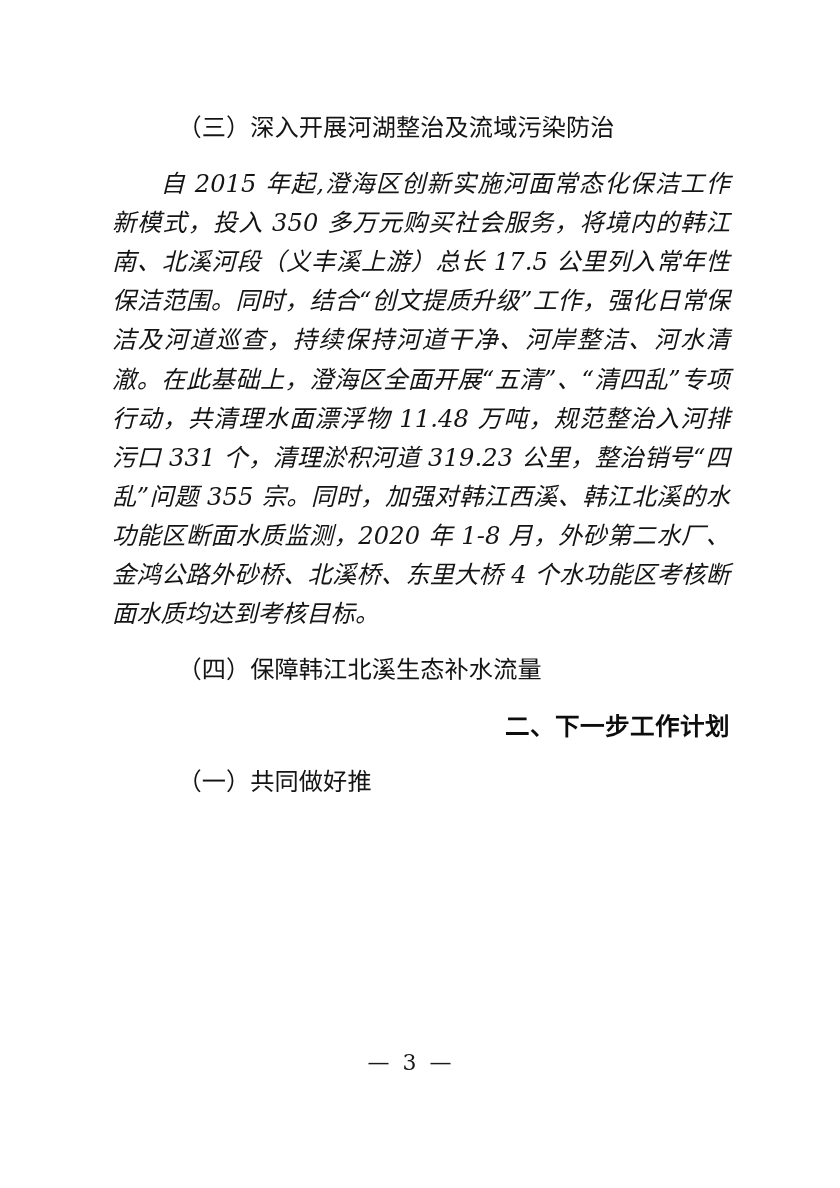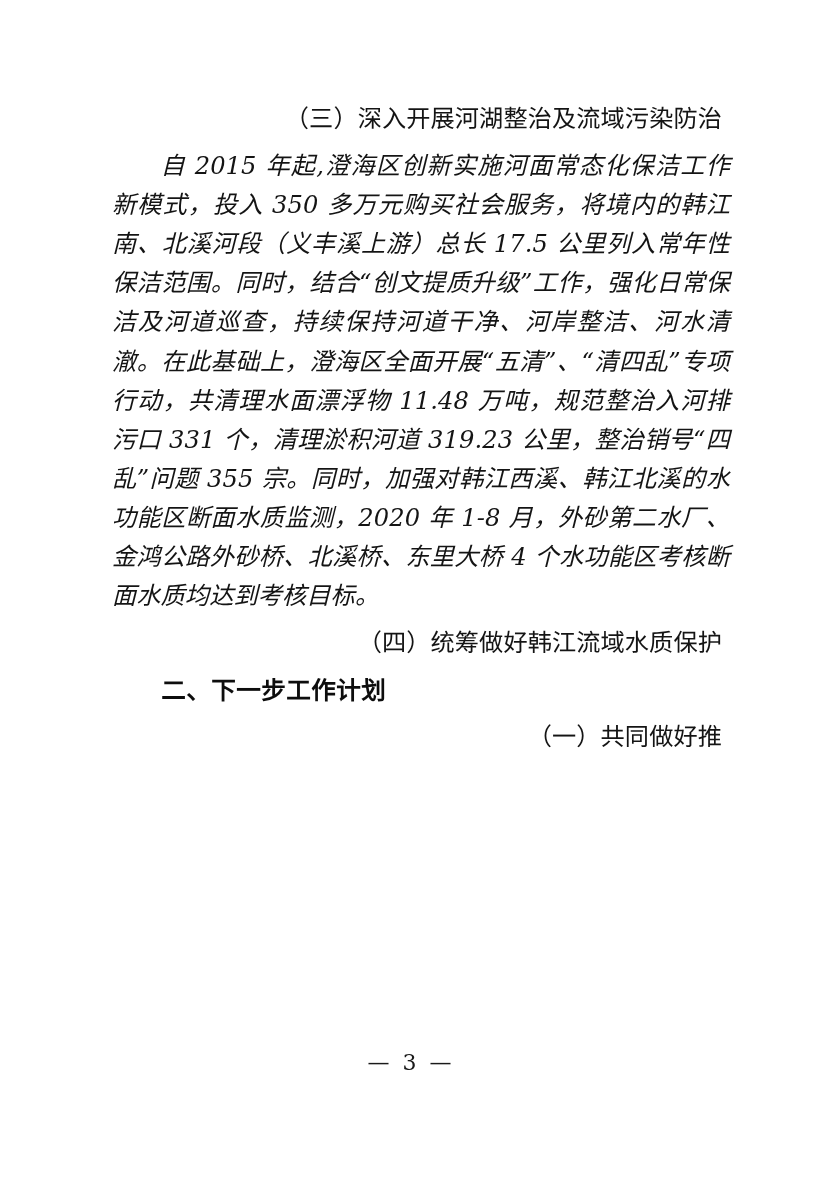--- a/index.html
+++ b/index.html
@@ -51,36 +51,36 @@
 
   
   .para.indent {
     text-indent: 2em;
   }
 
   
   .subhead {
     font-size: 24.2px;
     line-height: 39.1px;
-    margin: 8px;
+    margin: 17px;
     text-indent: 2em;
-    text-align: right;
+    text-align: left;
     letter-spacing: 0.1px;
     color: #141414;
   }
 
   
   .sechead {
     font-family: "DejaVu Sans", "Liberation Sans", sans-serif;
     font-weight: 700;
     font-size: 24.6px;
     line-height: 39.1px;
     margin: 0;
     text-indent: 2em;
-    text-align: left;
+    text-align: right;
     letter-spacing: 0.4px;
     color: #0d0d0d;
   }
 
   
   .footer {
     position: absolute;
     left: 0;
     top: 1048px;
     width: 840px;
@@ -101,21 +101,21 @@
 <body>
 
 <div class="page">
 
   <div class="content">
 
     <p class="subhead">（三）深入开展河湖整治及流域污染防治</p>
 
     <p class="para indent">自 2015 年起,澄海区创新实施河面常态化保洁工作新模式，投入 350 多万元购买社会服务，将境内的韩江南、北溪河段（义丰溪上游）总长 17.5 公里列入常年性保洁范围。同时，结合“创文提质升级”工作，强化日常保洁及河道巡查，持续保持河道干净、河岸整洁、河水清澈。在此基础上，澄海区全面开展“五清”、“清四乱”专项行动，共清理水面漂浮物 11.48 万吨，规范整治入河排污口 331 个，清理淤积河道 319.23 公里，整治销号“四乱”问题 355 宗。同时，加强对韩江西溪、韩江北溪的水功能区断面水质监测，2020 年 1-8 月，外砂第二水厂、金鸿公路外砂桥、北溪桥、东里大桥 4 个水功能区考核断面水质均达到考核目标。</p>
 
-    <p class="subhead">（四）统筹做好韩江流域水质保护</p>
+    <p class="subhead">（四）保障韩江北溪生态补水流量</p>
 
 
     <p class="sechead">二、下一步工作计划</p>
 
     <p class="subhead">（一）共同做好推</p>
 
 
   </div>
 
   <div class="footer">

